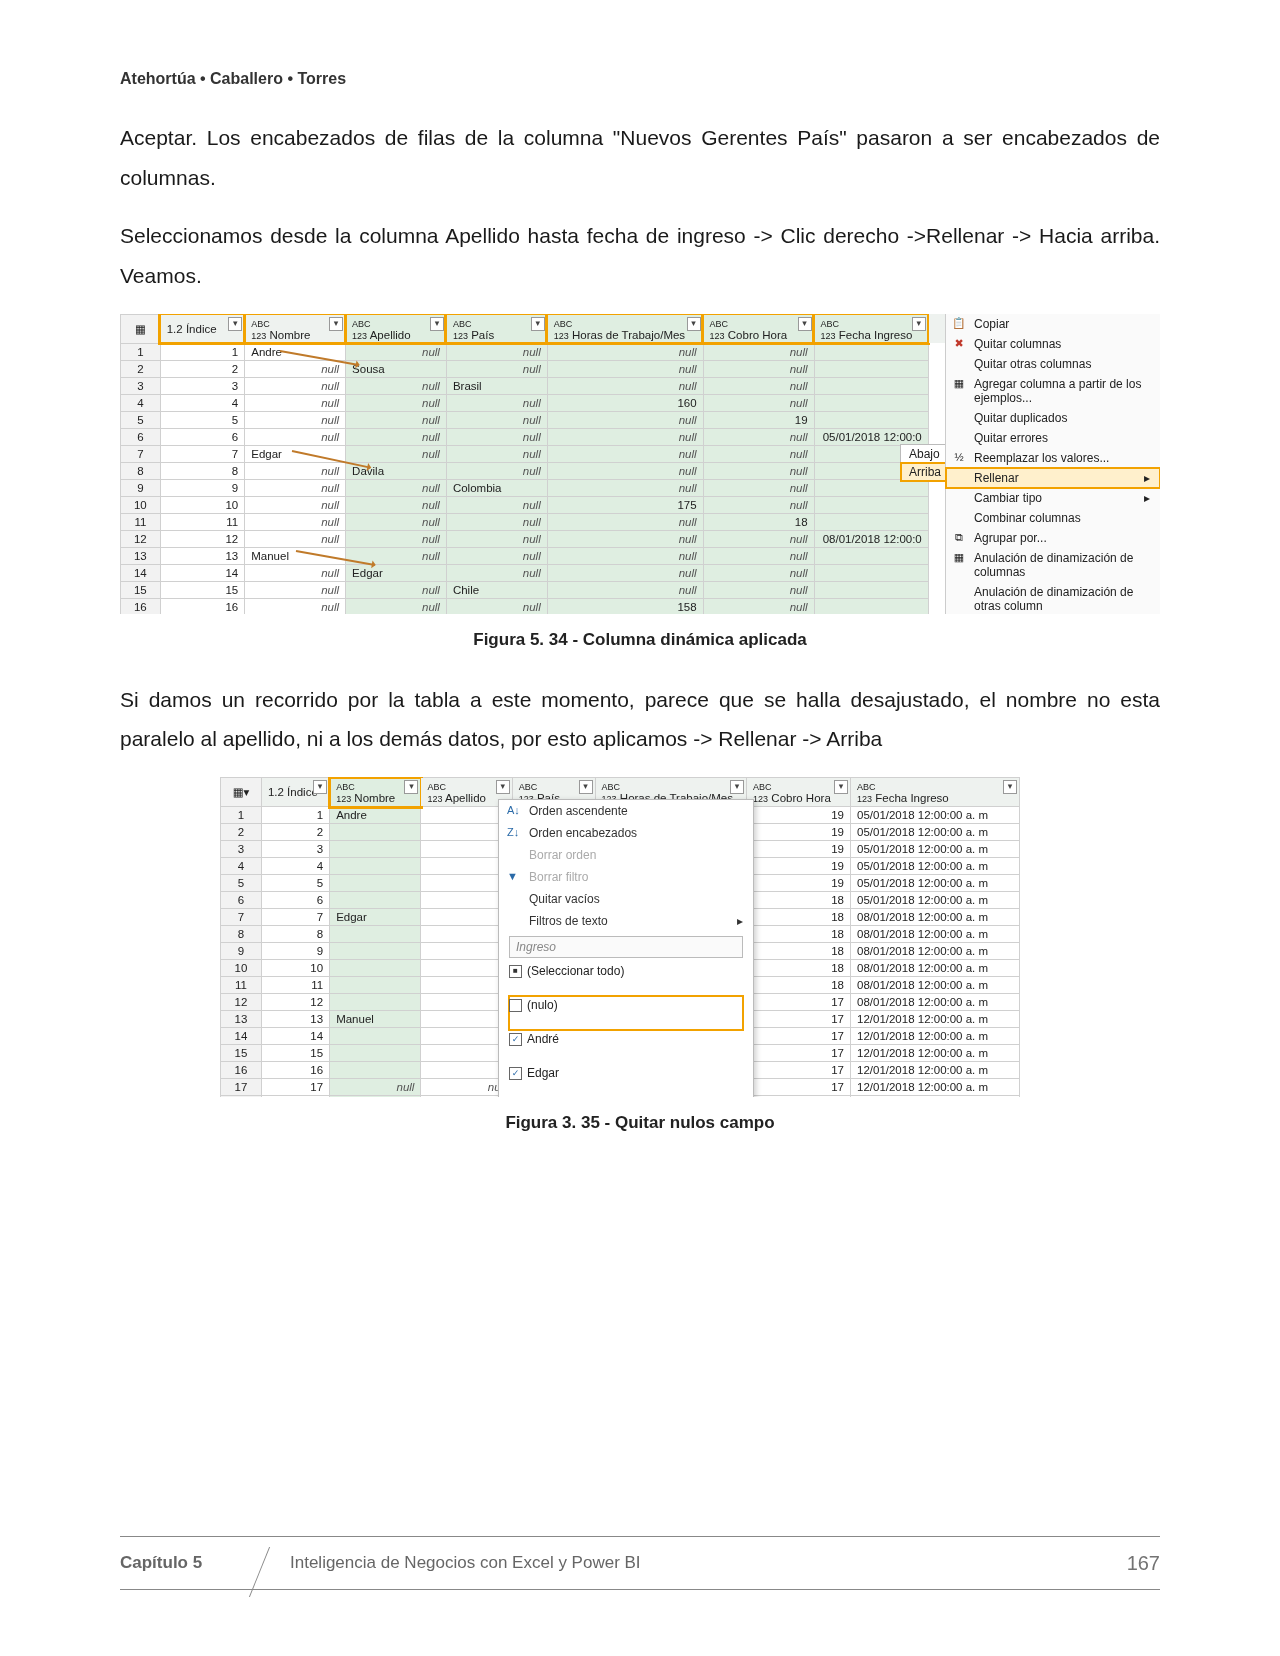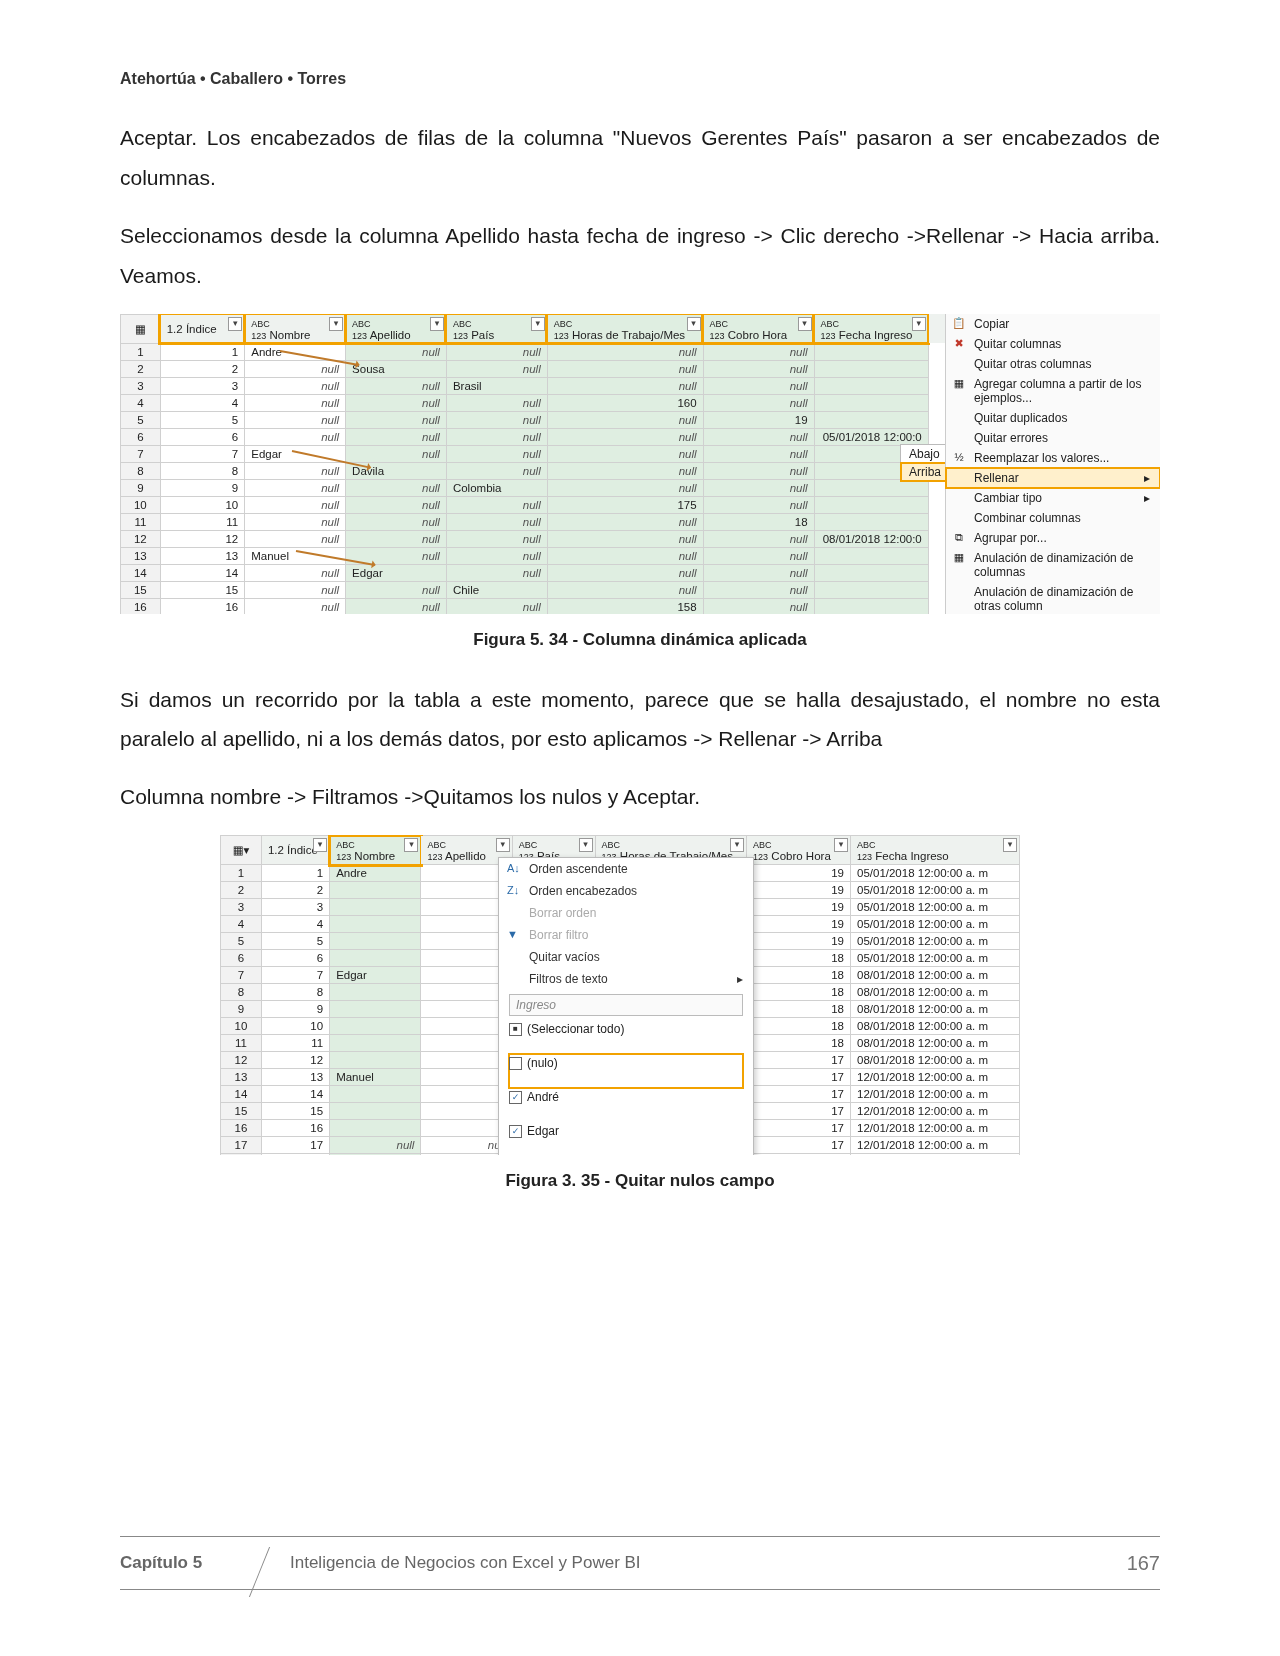--- a/index.html
+++ b/index.html
@@ -284,21 +284,20 @@
           <div class="item"><span>Combinar columnas</span></div>
           <div class="item"><span class="ico">⧉</span><span>Agrupar por...</span></div>
           <div class="item"><span class="ico">▦</span><span>Anulación de dinamización de columnas</span></div>
           <div class="item"><span>Anulación de dinamización de otras column</span></div>
         </div>
     </div>
   </div>
   <div class="fig-caption">Figura 5. 34 -  Columna dinámica aplicada</div>
 
   <div class="para">Si damos un recorrido por la tabla a este momento, parece que se halla desajustado, el nombre no esta paralelo al apellido, ni a los demás datos, por esto aplicamos -&gt; Rellenar -&gt; Arriba</div>
-  <div class="para">Columna nombre -&gt; Filtramos -&gt;Quitamos los nulos y Aceptar.</div>
 
   <div class="figure fig35 fig35-wrap">
     <div class="pq-shot" style="height:320px;">
       <table>
         <thead>
           <tr>
             <th class="rownum">▦▾</th>
             <th style="width:52px;"><span>1.2  Índice</span><span class="drop">▾</span></th>
             <th class="hl-head sel-col" style="width:74px;"><span style="font-size:9px;">ABC<br>123</span> <span>Nombre</span><span class="drop">▾</span></th>
             <th style="width:74px;"><span style="font-size:9px;">ABC<br>123</span> <span>Apellido</span><span class="drop">▾</span></th>

